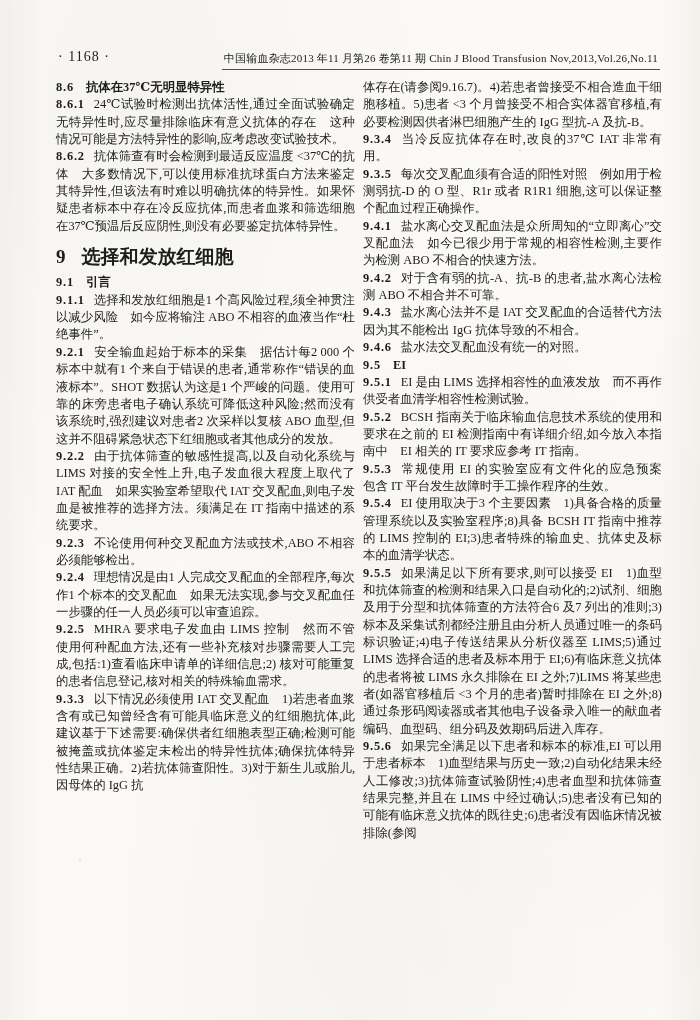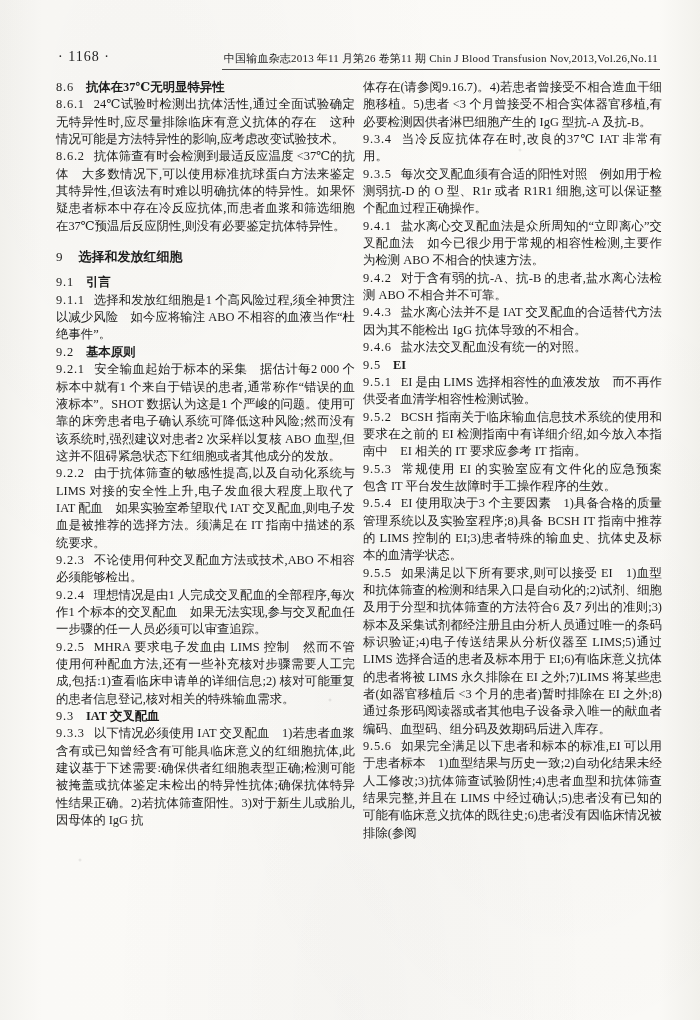--- a/index.html
+++ b/index.html
@@ -42,46 +42,44 @@
     margin-left:24px;
   }
   .col{
     position:absolute;top:79px;width:299px;
     font-size:12.4px;line-height:17.35px;
     text-align:justify;
   }
   .col-left{left:56px;}
   .col-right{left:363px;}
   .block{margin:0;}
-  .lbl{font-weight:normal;margin-right:9px;letter-spacing:.8px;}
-  .h1{font-weight:bold;font-size:13px;margin:13px 0 9px 0;}
+  .lbl{font-weight:bold;margin-right:9px;letter-spacing:.8px;}
+  .h1{font-weight:bold;font-size:19px;margin:13px 0 9px 0;}
   .h1 .lbl{margin-right:16px;letter-spacing:0;}
   .h2{font-weight:bold;}
   .h2 .lbl{margin-right:12px;}
 </style>
 </head>
 <body>
 
 <div class="page">
   <div class="hdr-pageno">· 1168 ·</div>
   <div class="hdr-journal">中国输血杂志2013 年11 月第26 卷第11 期 Chin J Blood Transfusion Nov,2013,Vol.26,No.11</div>
   <div class="col col-left">
       <div class="block h2"><span class="lbl">8.6</span><span>抗体在37℃无明显特异性</span></div>
       <div class="block p"><span class="lbl">8.6.1</span><span>24℃试验时检测出抗体活性,通过全面试验确定无特异性时,应尽量排除临床有意义抗体的存在　这种情况可能是方法特异性的影响,应考虑改变试验技术。</span></div>
       <div class="block p"><span class="lbl">8.6.2</span><span>抗体筛查有时会检测到最适反应温度 &lt;37℃的抗体　大多数情况下,可以使用标准抗球蛋白方法来鉴定其特异性,但该法有时难以明确抗体的特异性。如果怀疑患者标本中存在冷反应抗体,而患者血浆和筛选细胞在37℃预温后反应阴性,则没有必要鉴定抗体特异性。</span></div>
       <div class="block h1"><span class="lbl">9</span><span>选择和发放红细胞</span></div>
       <div class="block h2"><span class="lbl">9.1</span><span>引言</span></div>
       <div class="block p"><span class="lbl">9.1.1</span><span>选择和发放红细胞是1 个高风险过程,须全神贯注以减少风险　如今应将输注 ABO 不相容的血液当作“杜绝事件”。</span></div>
-      <div class="block h2"><span class="lbl">9.2</span><span>基本原则</span></div>
       <div class="block p"><span class="lbl">9.2.1</span><span>安全输血起始于标本的采集　据估计每2 000 个标本中就有1 个来自于错误的患者,通常称作“错误的血液标本”。SHOT 数据认为这是1 个严峻的问题。使用可靠的床旁患者电子确认系统可降低这种风险;然而没有该系统时,强烈建议对患者2 次采样以复核 ABO 血型,但这并不阻碍紧急状态下红细胞或者其他成分的发放。</span></div>
       <div class="block p"><span class="lbl">9.2.2</span><span>由于抗体筛查的敏感性提高,以及自动化系统与 LIMS 对接的安全性上升,电子发血很大程度上取代了 IAT 配血　如果实验室希望取代 IAT 交叉配血,则电子发血是被推荐的选择方法。须满足在 IT 指南中描述的系统要求。</span></div>
       <div class="block p"><span class="lbl">9.2.3</span><span>不论使用何种交叉配血方法或技术,ABO 不相容必须能够检出。</span></div>
       <div class="block p"><span class="lbl">9.2.4</span><span>理想情况是由1 人完成交叉配血的全部程序,每次作1 个标本的交叉配血　如果无法实现,参与交叉配血任一步骤的任一人员必须可以审查追踪。</span></div>
       <div class="block p"><span class="lbl">9.2.5</span><span>MHRA 要求电子发血由 LIMS 控制　然而不管使用何种配血方法,还有一些补充核对步骤需要人工完成,包括:1)查看临床申请单的详细信息;2) 核对可能重复的患者信息登记,核对相关的特殊输血需求。</span></div>
-      <div class="block h2"><span class="lbl">9.3</span><span>IAT 交叉配血</span></div>
       <div class="block p"><span class="lbl">9.3.3</span><span>以下情况必须使用 IAT 交叉配血　1)若患者血浆含有或已知曾经含有可能具临床意义的红细胞抗体,此建议基于下述需要:确保供者红细胞表型正确;检测可能被掩盖或抗体鉴定未检出的特异性抗体;确保抗体特异性结果正确。2)若抗体筛查阳性。3)对于新生儿或胎儿,因母体的 IgG 抗</span></div>
     </div>
   <div class="col col-right">
       <div class="block p"><span>体存在(请参阅9.16.7)。4)若患者曾接受不相合造血干细胞移植。5)患者 &lt;3 个月曾接受不相合实体器官移植,有必要检测因供者淋巴细胞产生的 IgG 型抗-A 及抗-B。</span></div>
       <div class="block p"><span class="lbl">9.3.4</span><span>当冷反应抗体存在时,改良的37℃ IAT 非常有用。</span></div>
       <div class="block p"><span class="lbl">9.3.5</span><span>每次交叉配血须有合适的阳性对照　例如用于检测弱抗-D 的 O 型、R1r 或者 R1R1 细胞,这可以保证整个配血过程正确操作。</span></div>
       <div class="block p"><span class="lbl">9.4.1</span><span>盐水离心交叉配血法是众所周知的“立即离心”交叉配血法　如今已很少用于常规的相容性检测,主要作为检测 ABO 不相合的快速方法。</span></div>
       <div class="block p"><span class="lbl">9.4.2</span><span>对于含有弱的抗-A、抗-B 的患者,盐水离心法检测 ABO 不相合并不可靠。</span></div>
       <div class="block p"><span class="lbl">9.4.3</span><span>盐水离心法并不是 IAT 交叉配血的合适替代方法　因为其不能检出 IgG 抗体导致的不相合。</span></div>
       <div class="block p"><span class="lbl">9.4.6</span><span>盐水法交叉配血没有统一的对照。</span></div>

